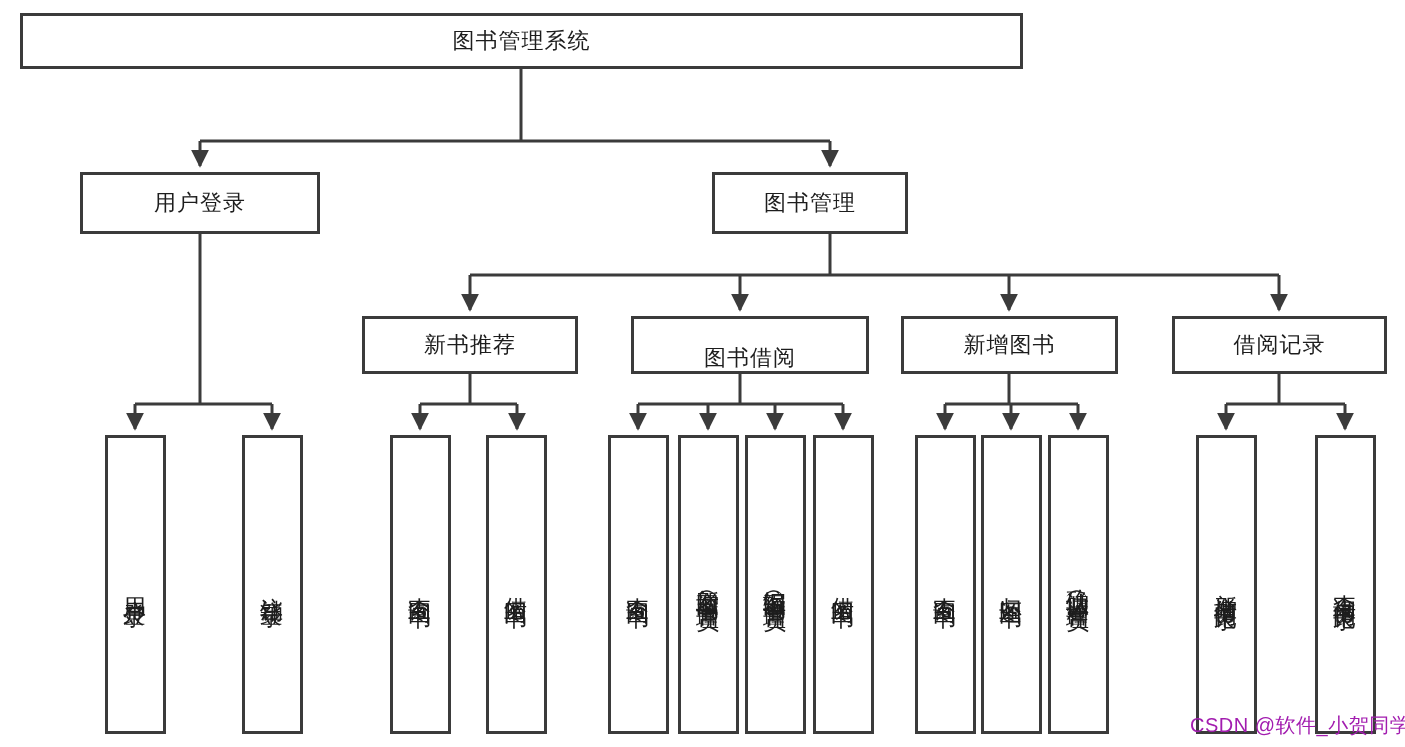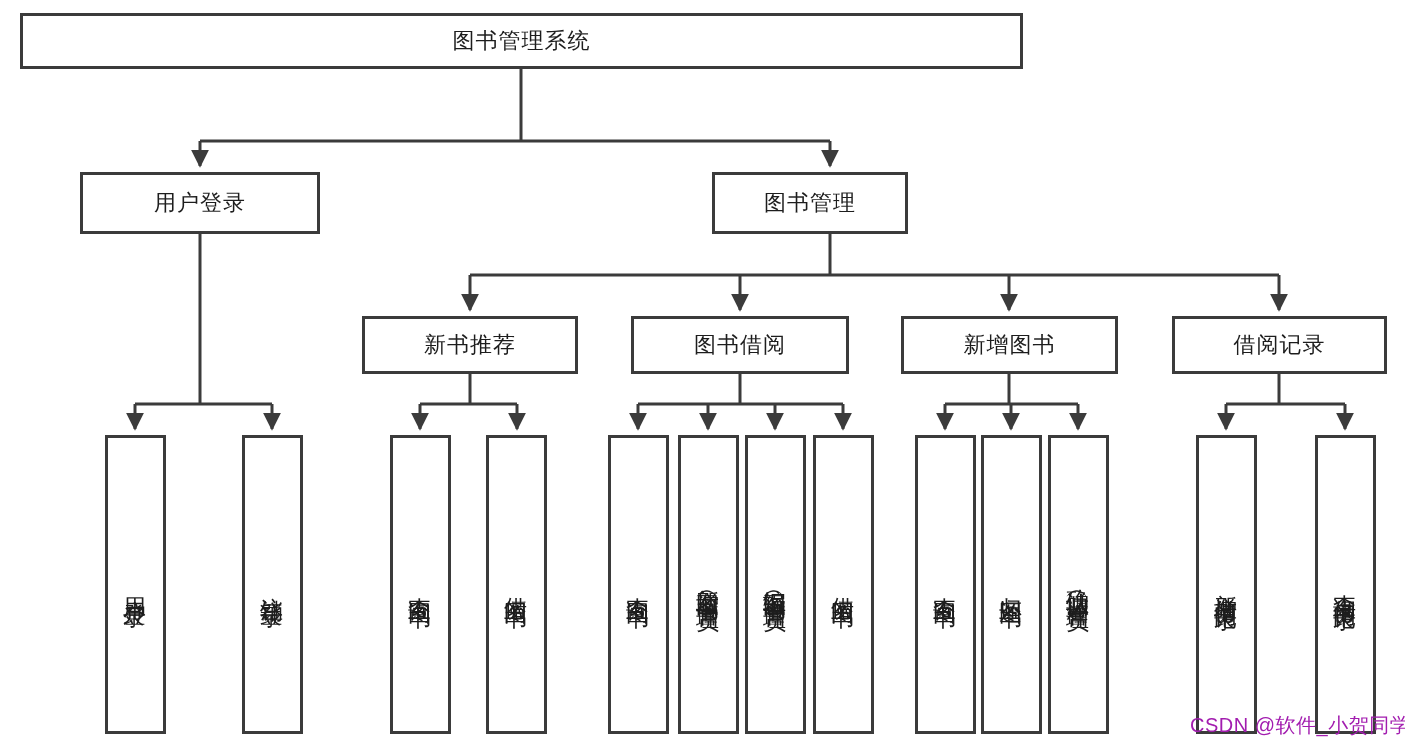--- a/index.html
+++ b/index.html
@@ -127,21 +127,21 @@
   <div class="node horiz" style="left: 80px; top: 172px; width: 240px; height: 62px;">
     <span class="label">用户登录</span>
   </div>
   <div class="node horiz" style="left: 712px; top: 172px; width: 196px; height: 62px;">
     <span class="label">图书管理</span>
   </div>
 
   <div class="node horiz" style="left: 362px; top: 316px; width: 216px; height: 58px;">
     <span class="label">新书推荐</span>
   </div>
-  <div class="node horiz" style="left: 631px; top: 316px; width: 218px; height: 58px;">
+  <div class="node horiz" style="left: 631px; top: 316px; width: 238px; height: 58px; align-items: flex-end;">
     <span class="label">图书借阅</span>
   </div>
   <div class="node horiz" style="left: 901px; top: 316px; width: 217px; height: 58px;">
     <span class="label">新增图书</span>
   </div>
   <div class="node horiz" style="left: 1172px; top: 316px; width: 215px; height: 58px;">
     <span class="label">借阅记录</span>
   </div>
 
   <div class="node vert" style="left: 105px; top: 435px; width: 61px; height: 299px;">

